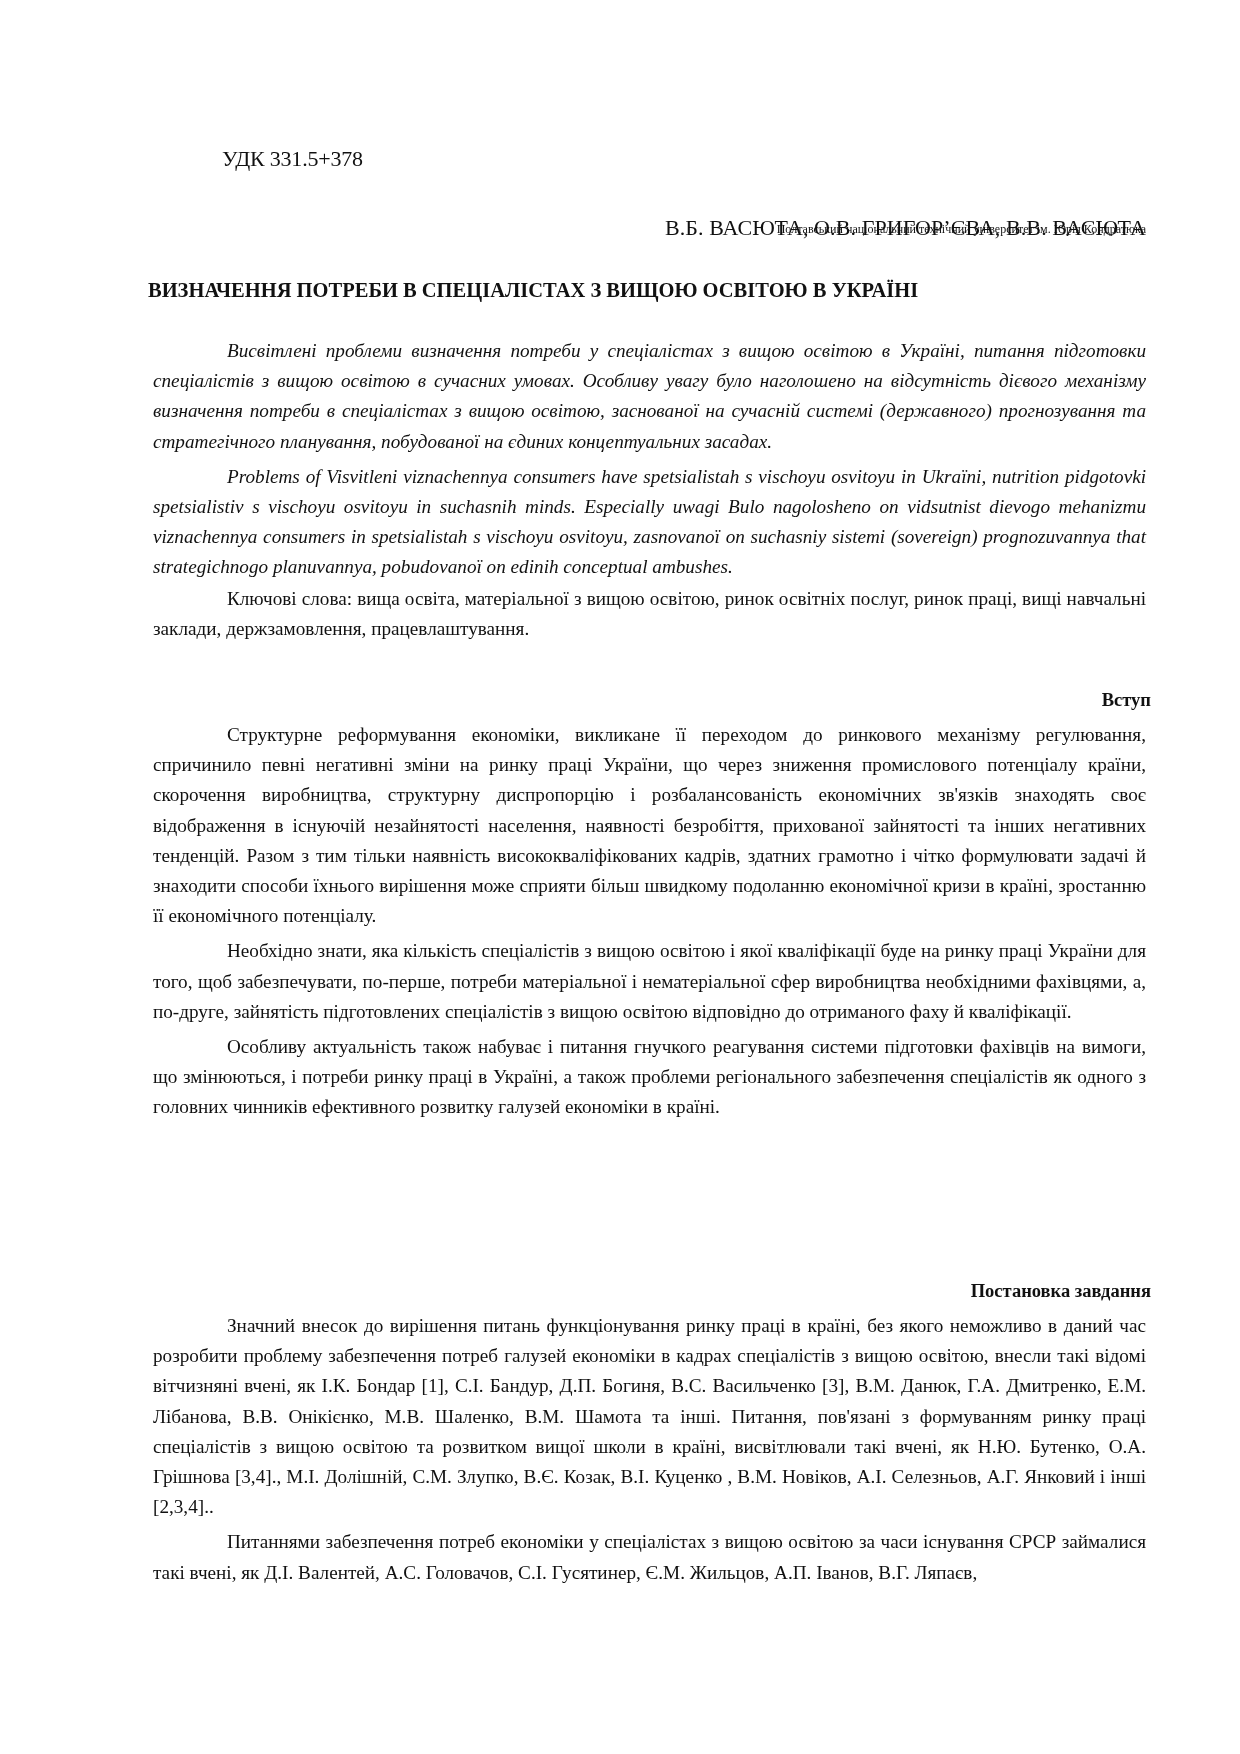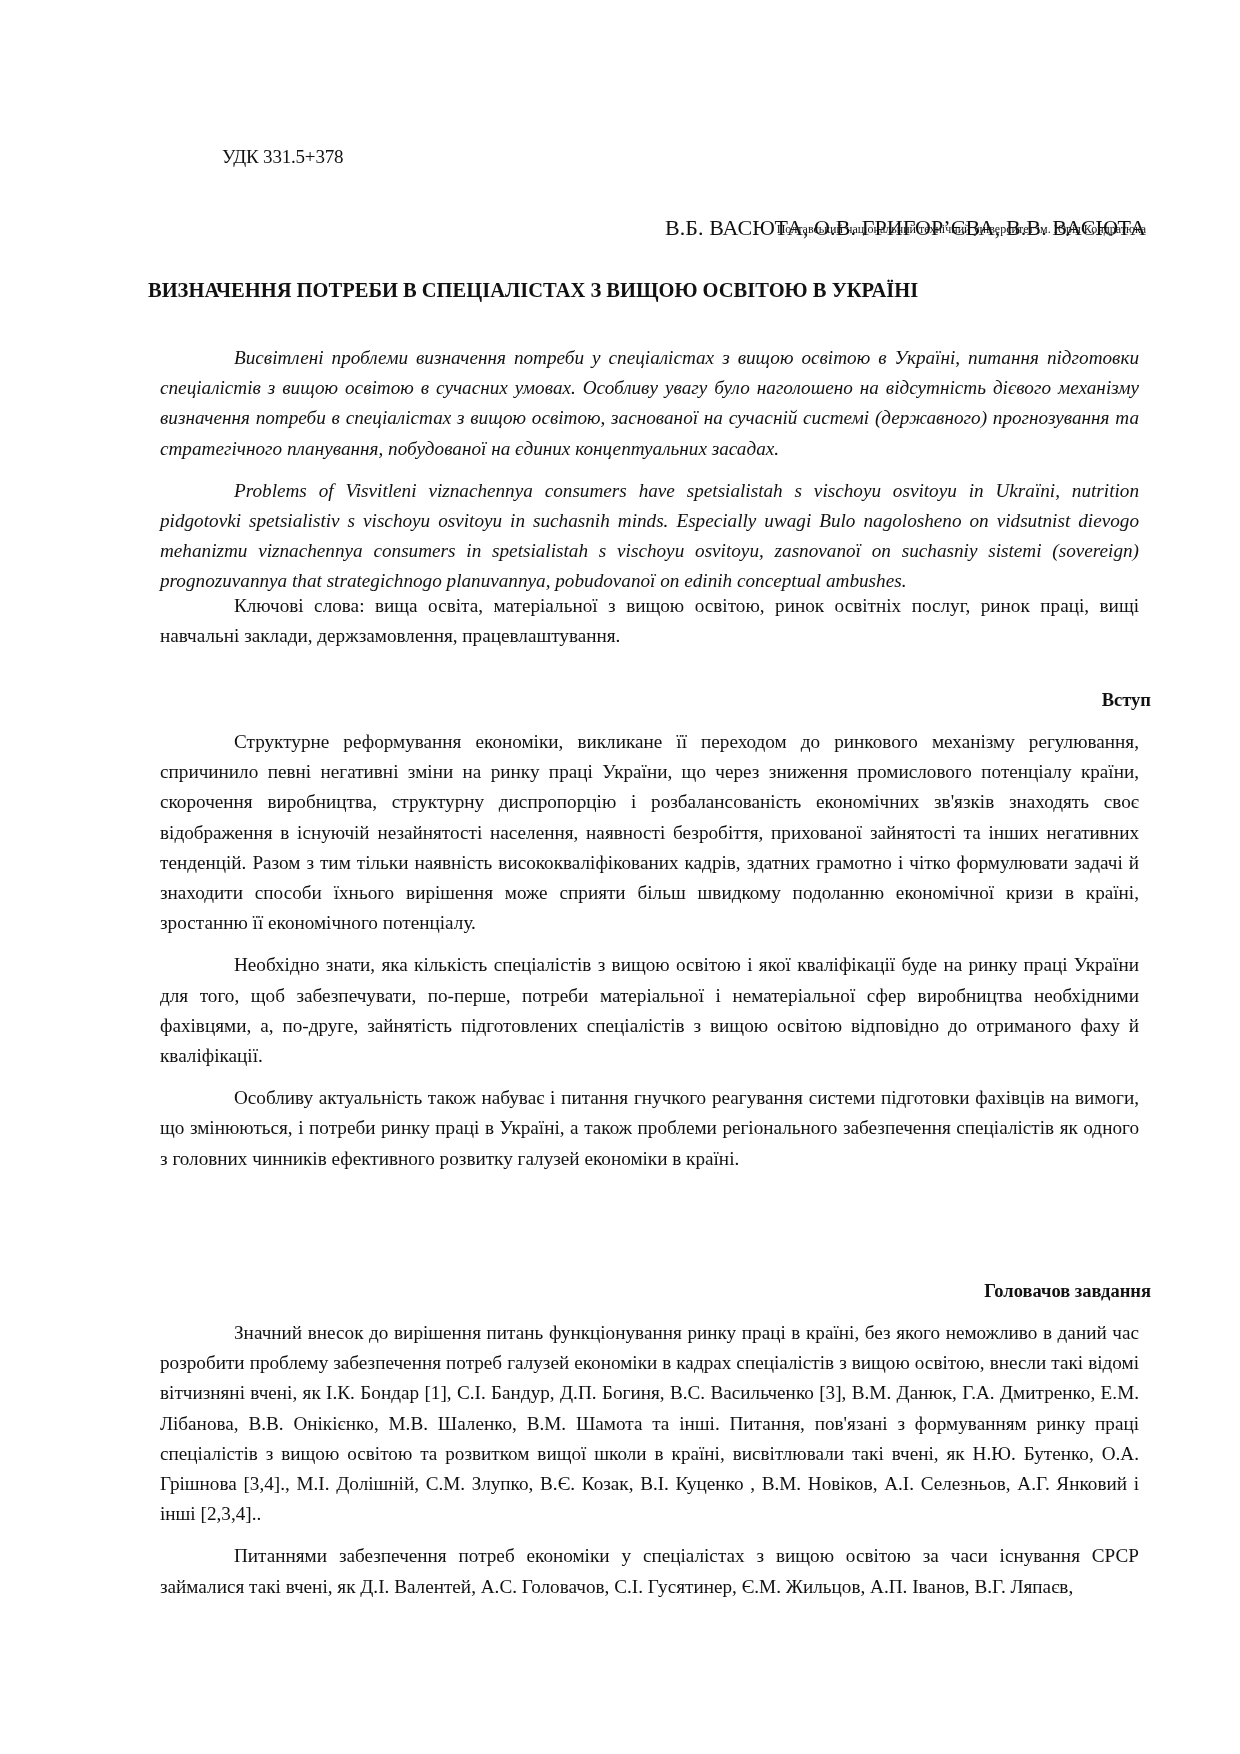--- a/index.html
+++ b/index.html
@@ -1,24 +1,24 @@
 <!DOCTYPE html>
 <html><head>
 <meta charset="utf-8">
 <style>
   html, body { margin: 0; padding: 0; background: #ffffff; }
   body { width: 1240px; height: 1754px; position: relative; overflow: hidden;
          font-family: "Liberation Serif", "DejaVu Serif", serif; color: #111; }
-  .udk { position: absolute; left: 222px; top: 146px; font-size: 19px; letter-spacing: -0.2px; }
+  .udk { position: absolute; left: 222px; top: 146px; font-size: 22px; letter-spacing: -0.2px; }
   .authors { position: absolute; right: 94px; top: 186px; font-size: 22px; letter-spacing: 0.1px; white-space: nowrap; margin-top: 29px; }
   .affil { position: absolute; right: 94px; top: 222px; font-size: 12px; white-space: nowrap; }
   .title { position: absolute; left: 148px; width: 1003px; top: 279px; 
            font-weight: bold; font-size: 20.5px; white-space: nowrap; }
   .body { position: absolute; left: 148px; width: 1003px; font-size: 19.2px; line-height: 30.2px; }
-  .body p { margin: 12px; text-align: justify; text-indent: 74px; }
+  .body p { margin: 5px; text-align: justify; text-indent: 74px; }
   .abstract p { font-style: italic; }
   .heading { text-align: right; font-weight: bold; font-size: 18.5px; line-height: 30px; margin: 0; }
 </style>
 </head>
 <body>
 
 <div class="udk">УДК 331.5+378</div>
 <div class="authors">В.Б. ВАСЮТА, О.В. ГРИГОР’ЄВА, В.В. ВАСЮТА</div>
 <div class="affil">Полтавський національний технічний університет ім. Юрія Кондратюка</div>
 <div class="title">ВИЗНАЧЕННЯ ПОТРЕБИ В СПЕЦІАЛІСТАХ З ВИЩОЮ ОСВІТОЮ В УКРАЇНІ</div>
@@ -33,16 +33,16 @@
 </div>
 
 <div class="body" style="top:685px;">
   <h2 class="heading">Вступ</h2>
   <p>Структурне реформування економіки, викликане її переходом до ринкового механізму регулювання, спричинило певні негативні зміни на ринку праці України, що через зниження промислового потенціалу країни, скорочення виробництва, структурну диспропорцію і розбалансованість економічних зв'язків знаходять своє відображення в існуючій незайнятості населення, наявності безробіття, прихованої зайнятості та інших негативних тенденцій. Разом з тим тільки наявність висококваліфікованих кадрів, здатних грамотно і чітко формулювати задачі й знаходити способи їхнього вирішення може сприяти більш швидкому подоланню економічної кризи в країні, зростанню її економічного потенціалу.</p>
   <p>Необхідно знати, яка кількість спеціалістів з вищою освітою і якої кваліфікації буде на ринку праці України для того, щоб забезпечувати, по-перше, потреби матеріальної і нематеріальної сфер виробництва необхідними фахівцями, а, по-друге, зайнятість підготовлених спеціалістів з вищою освітою відповідно до отриманого фаху й кваліфікації.</p>
   <p>Особливу актуальність також набуває і питання гнучкого реагування системи підготовки фахівців на вимоги, що змінюються, і потреби ринку праці в Україні, а також проблеми регіонального забезпечення спеціалістів як одного з головних чинників ефективного розвитку галузей економіки в країні.</p>
 </div>
 
 <div class="body" style="top:1276px;">
-  <h2 class="heading">Головачов завдання</h2>
+  <h2 class="heading">Постановка завдання</h2>
   <p>Значний внесок до вирішення питань функціонування ринку праці в країні, без якого неможливо в даний час розробити проблему забезпечення потреб галузей економіки в кадрах спеціалістів з вищою освітою, внесли такі відомі вітчизняні вчені, як І.К. Бондар [1], С.І. Бандур, Д.П. Богиня, В.С. Васильченко [3], В.М. Данюк, Г.А. Дмитренко, Е.М. Лібанова, В.В. Онікієнко, М.В. Шаленко, В.М. Шамота та інші. Питання, пов'язані з формуванням ринку праці спеціалістів з вищою освітою та розвитком вищої школи в країні, висвітлювали такі вчені, як Н.Ю. Бутенко, О.А. Грішнова [3,4]., М.І. Долішній, С.М. Злупко, В.Є. Козак, В.І. Куценко , В.М. Новіков, А.І. Селезньов, А.Г. Янковий і інші [2,3,4]..</p>
   <p>Питаннями забезпечення потреб економіки у спеціалістах з вищою освітою за часи існування СРСР займалися такі вчені, як Д.І. Валентей, А.С. Головачов, С.І. Гусятинер, Є.М. Жильцов, А.П. Іванов, В.Г. Ляпаєв,</p>
 </div>
 
 </body></html>

